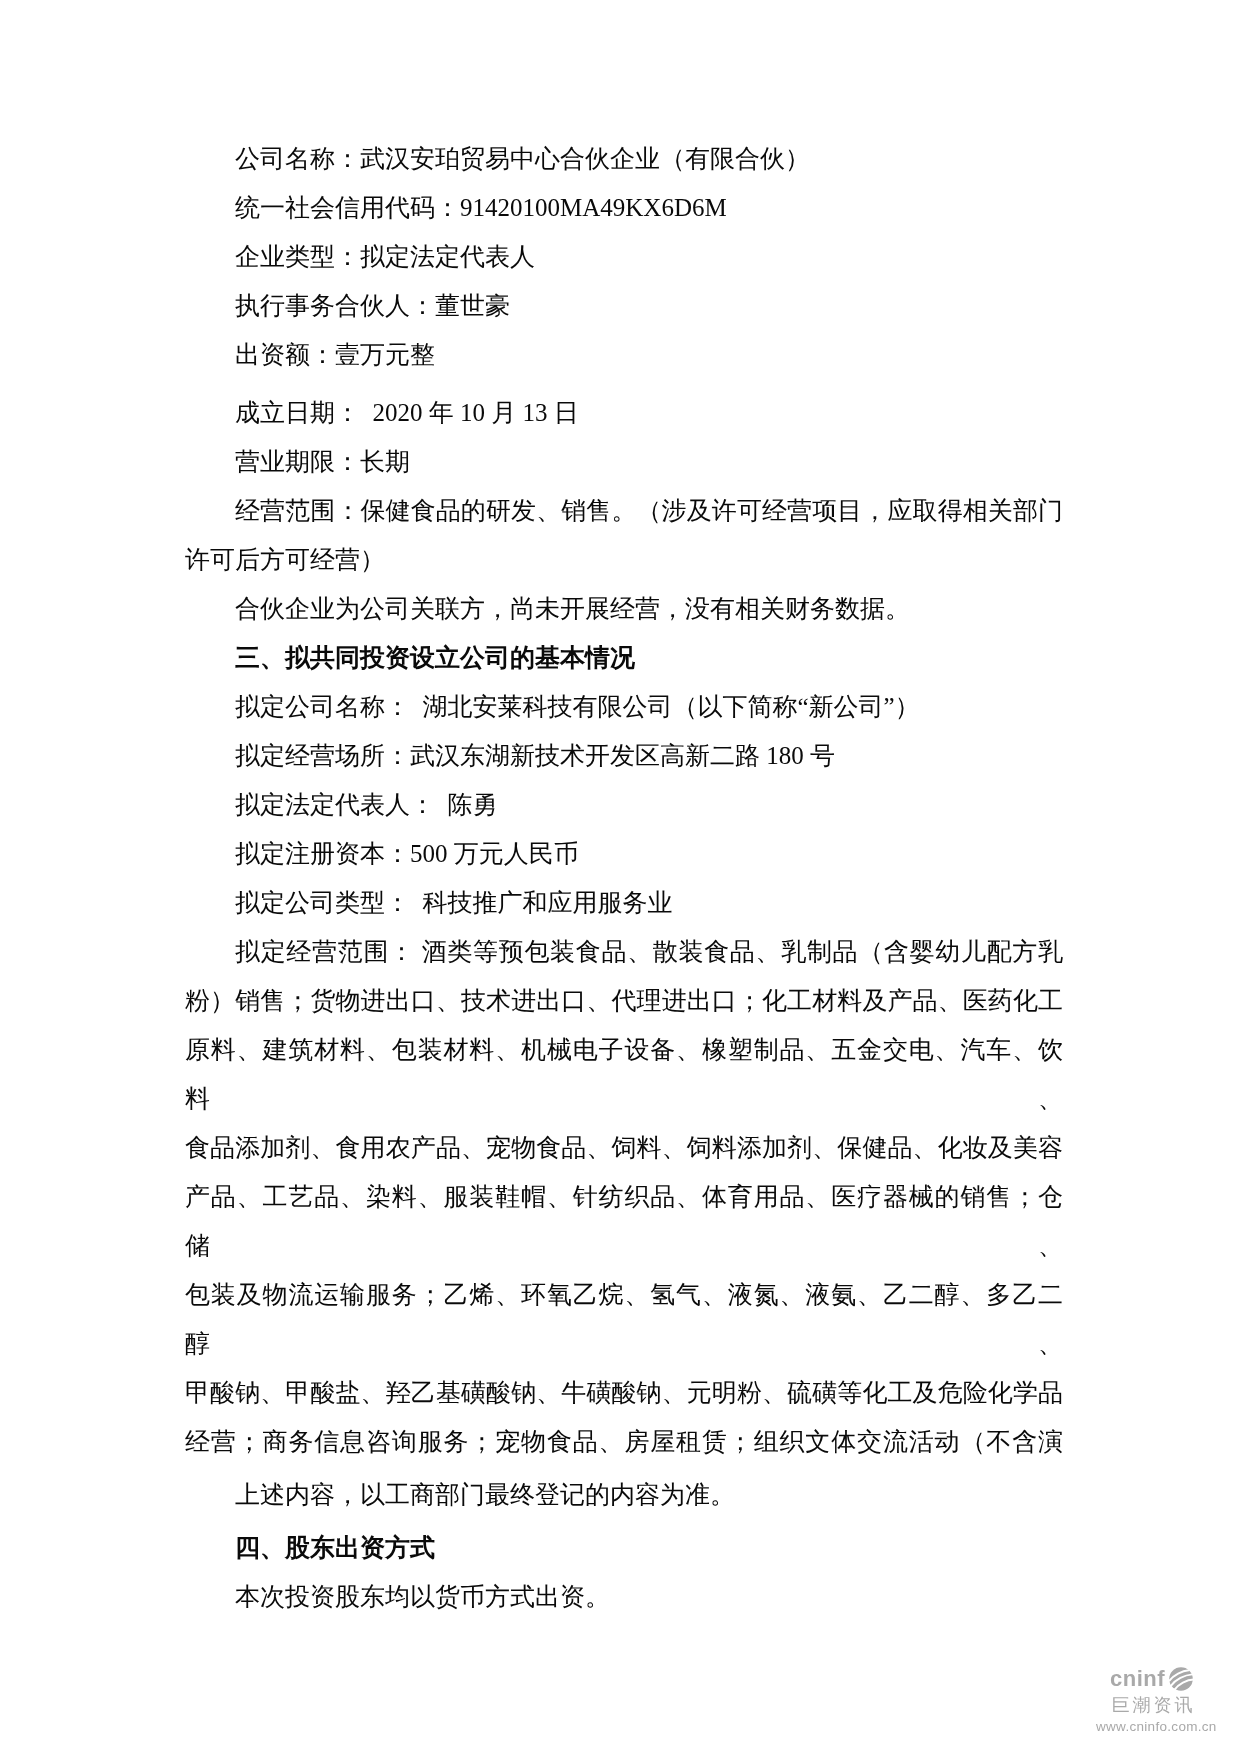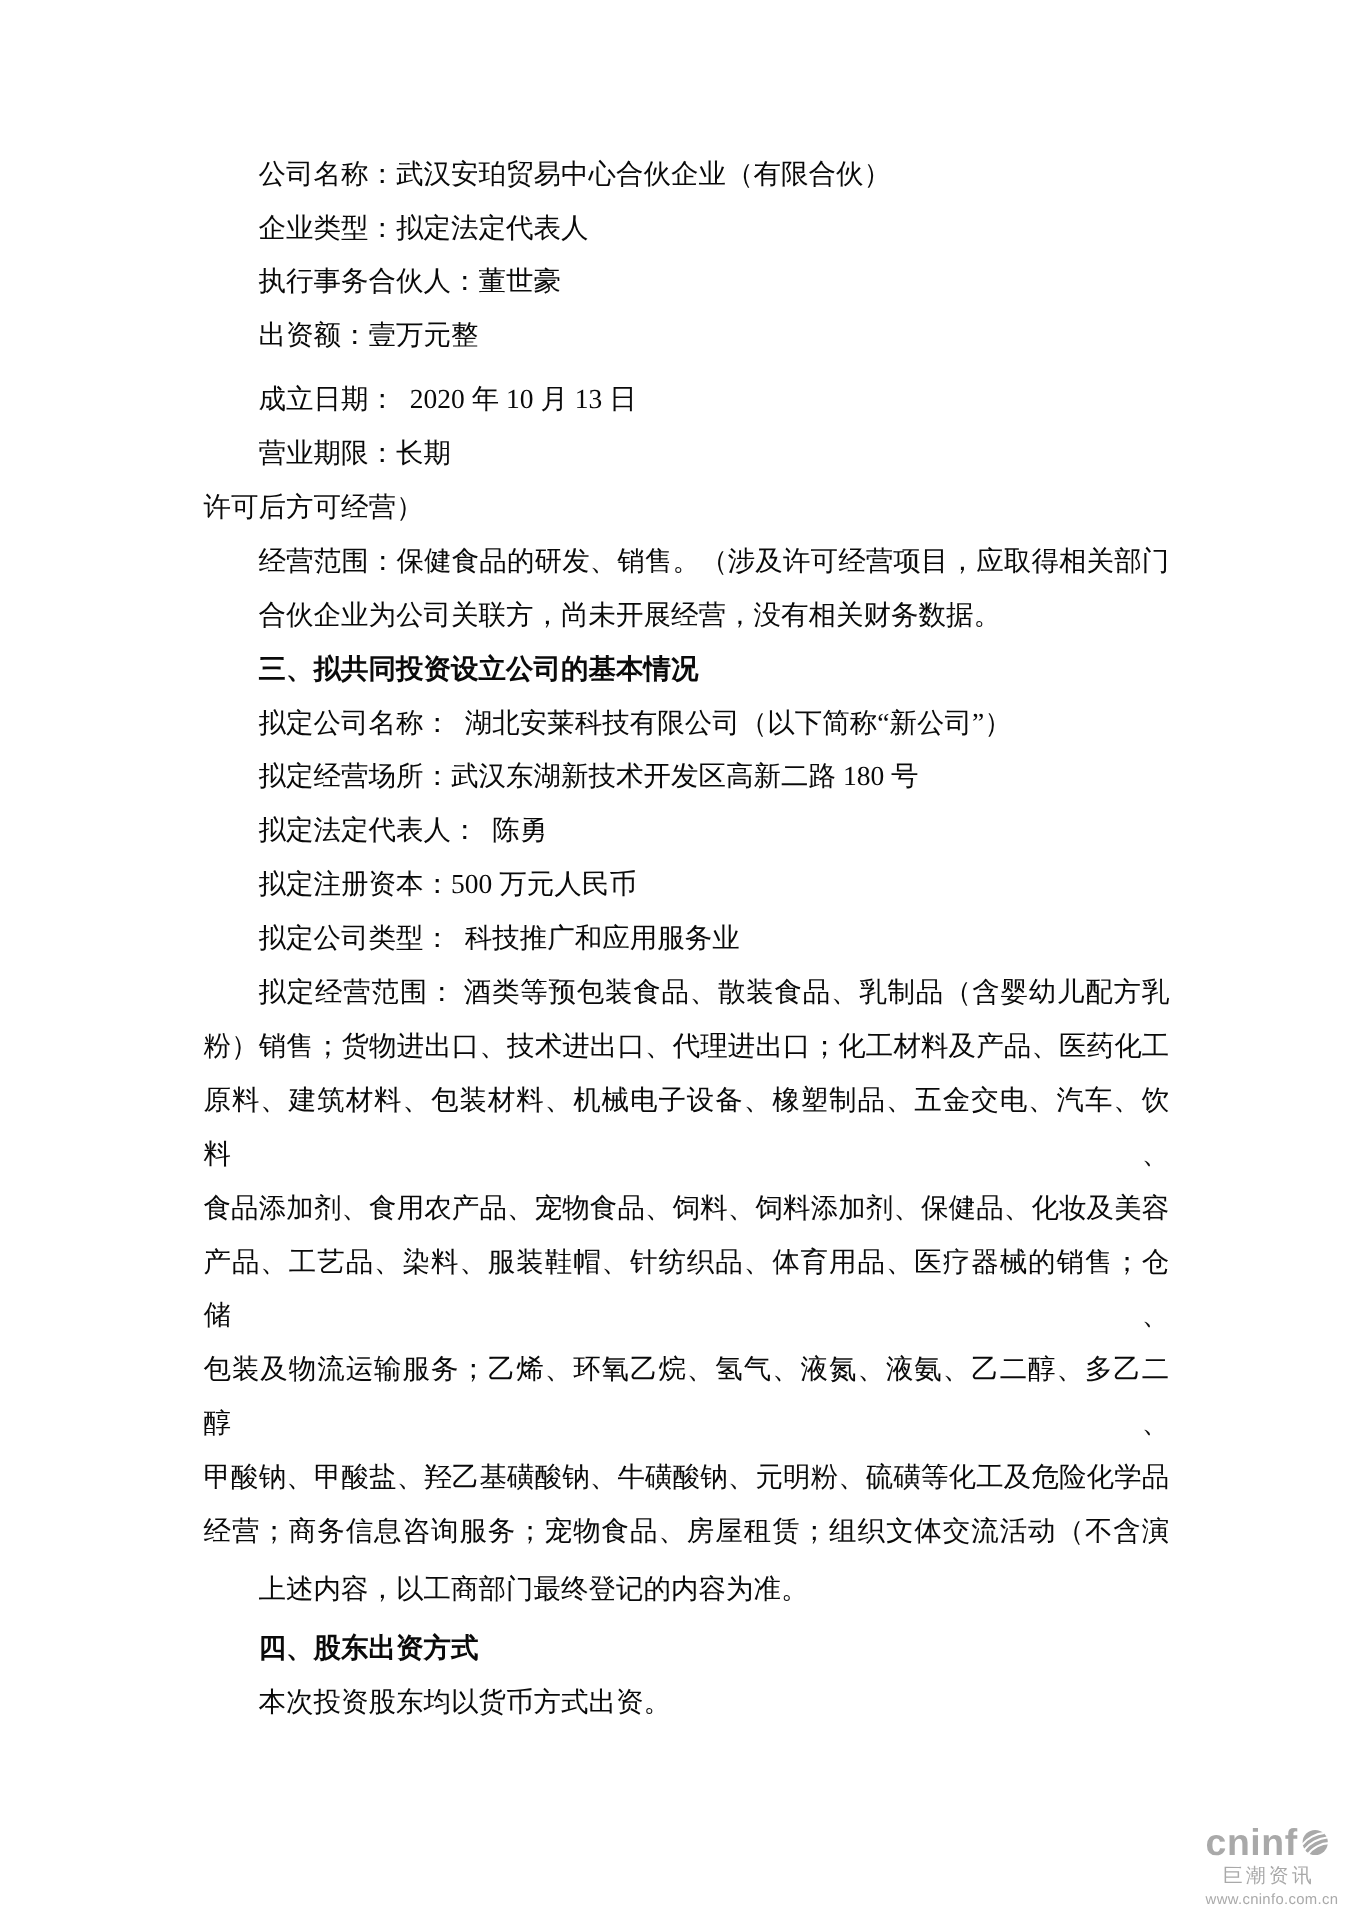--- a/index.html
+++ b/index.html
@@ -39,21 +39,21 @@
     color:#a9a9a9;
     user-select:none;
   }
   .cn-row {
     display:flex;
     align-items:center;
     justify-content:center;
     gap:3px;
   }
   .cn-word {
-    font-size:34px;
+    font-size:22px;
     font-weight:bold;
     letter-spacing:0.5px;
     line-height:1;
   }
   .cn-globe { width:26px; height:26px; display:block; }
   .cn-brand {
     font-size:18px;
     letter-spacing:3px;
     margin-top:1px;
     padding-left:3px;
@@ -66,27 +66,28 @@
     text-align:center;
   }
 </style>
 </head>
 <body>
 
 <div class="page">
 
   <div class="content">
     <div class="line indent">公司名称：武汉安珀贸易中心合伙企业（有限合伙）</div>
+    <div class="line indent">统一社会信用代码：91420100MA49KX6D6M</div>
     <div class="line indent">企业类型：拟定法定代表人</div>
     <div class="line indent">执行事务合伙人：董世豪</div>
     <div class="line indent">出资额：壹万元整</div>
     <div class="line indent gap">成立日期：  2020 年 10 月 13 日</div>
     <div class="line indent">营业期限：长期</div>
+    <div class="line indent jl">经营范围：保健食品的研发、销售。（涉及许可经营项目，应取得相关部门</div>
     <div class="line">许可后方可经营）</div>
-    <div class="line indent jl">经营范围：保健食品的研发、销售。（涉及许可经营项目，应取得相关部门</div>
     <div class="line indent">合伙企业为公司关联方，尚未开展经营，没有相关财务数据。</div>
     <div class="line indent b">三、拟共同投资设立公司的基本情况</div>
     <div class="line indent">拟定公司名称：  湖北安莱科技有限公司（以下简称“新公司”）</div>
     <div class="line indent">拟定经营场所：武汉东湖新技术开发区高新二路 180 号</div>
     <div class="line indent">拟定法定代表人：  陈勇</div>
     <div class="line indent">拟定注册资本：500 万元人民币</div>
     <div class="line indent">拟定公司类型：  科技推广和应用服务业</div>
     <div class="line indent jl">拟定经营范围： 酒类等预包装食品、散装食品、乳制品（含婴幼儿配方乳</div>
     <div class="line jl">粉）销售；货物进出口、技术进出口、代理进出口；化工材料及产品、医药化工</div>
     <div class="line jl">原料、建筑材料、包装材料、机械电子设备、橡塑制品、五金交电、汽车、饮料、</div>

